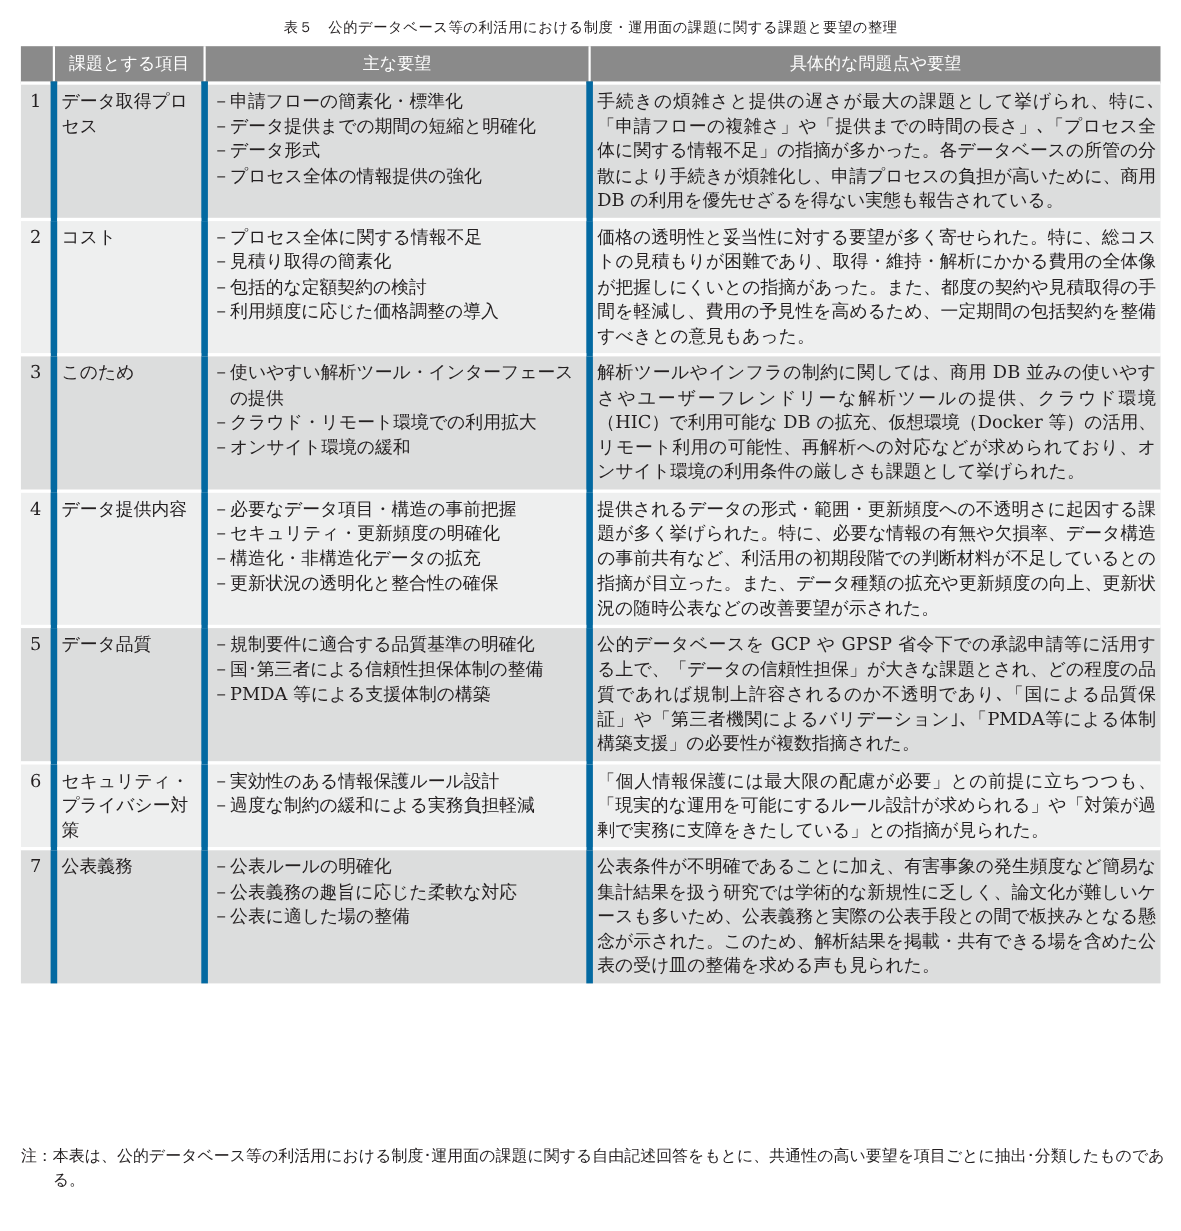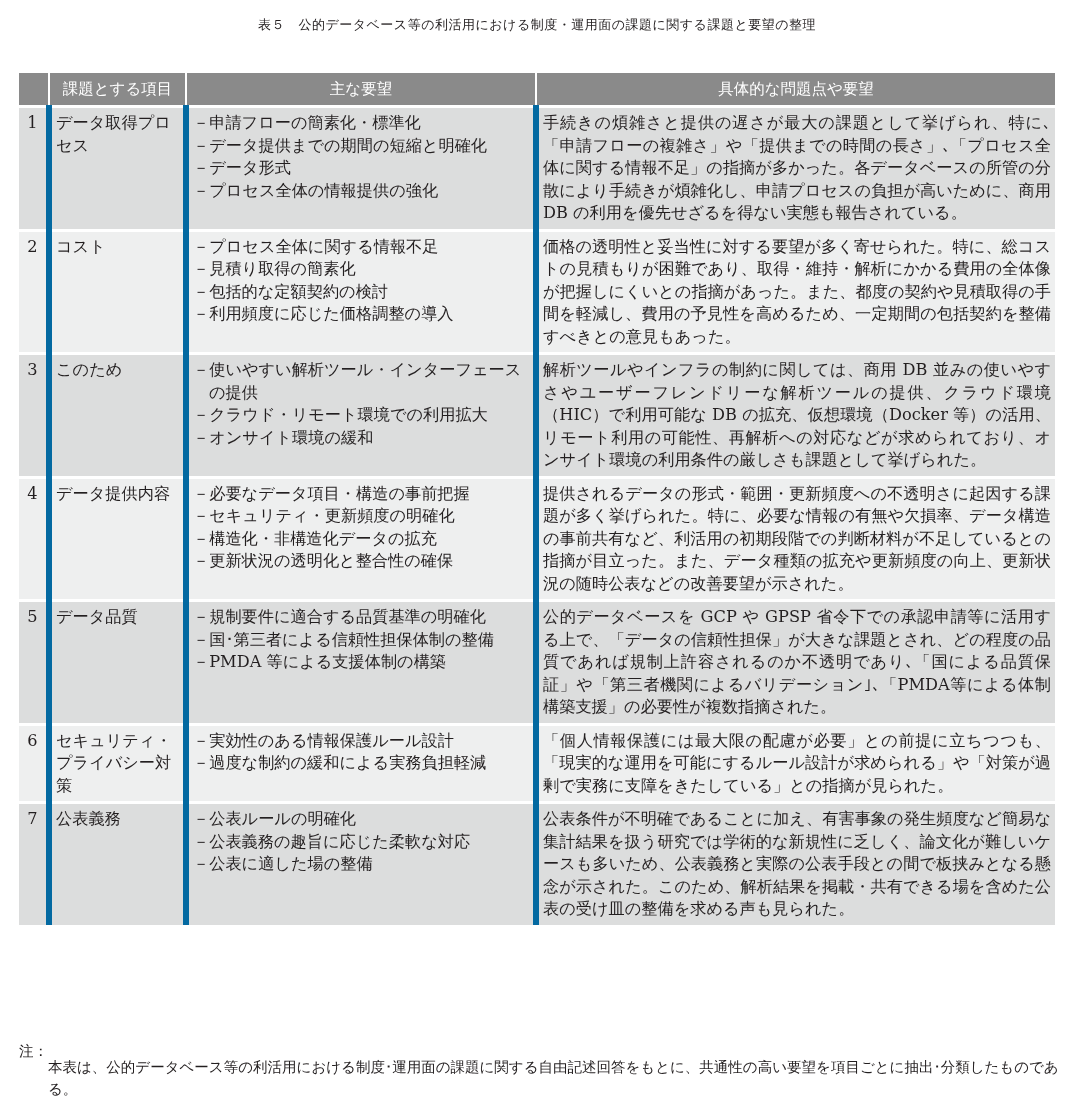--- a/index.html
+++ b/index.html
@@ -8,21 +8,21 @@
       font-family: "DejaVu Serif", "Liberation Serif", serif;
       color: #231f20;
     }
     .title {
       position: absolute; left: 0; top: 16px; width: 1074px;
       text-align: center;
       font-family: "DejaVu Sans", "Liberation Sans", sans-serif;
       font-size: 13px; letter-spacing: 0.5px;
     }
     table.main {
-      position: absolute; left: 19px; top: 73px;
+      position: absolute; left: 19px; top: 42px;
       width: 1036px;
       border-collapse: collapse;
       table-layout: fixed;
       font-size: 16.2px;
       line-height: 22.5px;
     }
     table.main th {
       background: #8a8a8a; color: #ffffff; font-weight: normal;
       font-family: "DejaVu Sans", "Liberation Sans", sans-serif;
       font-size: 15.5px;
@@ -43,21 +43,21 @@
     .col-req { width: 350px; }
     .req-item { padding-left: 16px; text-indent: -16px; white-space: normal; }
     .detail { text-align: justify; }
     .notes {
       position: absolute; left: 19px; top: 1040px; width: 1040px;
       font-family: "DejaVu Sans", "Liberation Sans", sans-serif;
       font-size: 14.5px; line-height: 22px;
     }
     .note-row { display: flex; }
     .note-label { white-space: nowrap; }
-    .note-text { flex: 1; margin-top: 16px; }
+    .note-text { flex: 1; }
   </style>
 </head>
 <body>
 
 <div class="title">表５　公的データベース等の利活用における制度・運用面の課題に関する課題と要望の整理</div>
 
 <table class="main">
   <colgroup>
     <col class="col-num">
       <col class="col-item">

